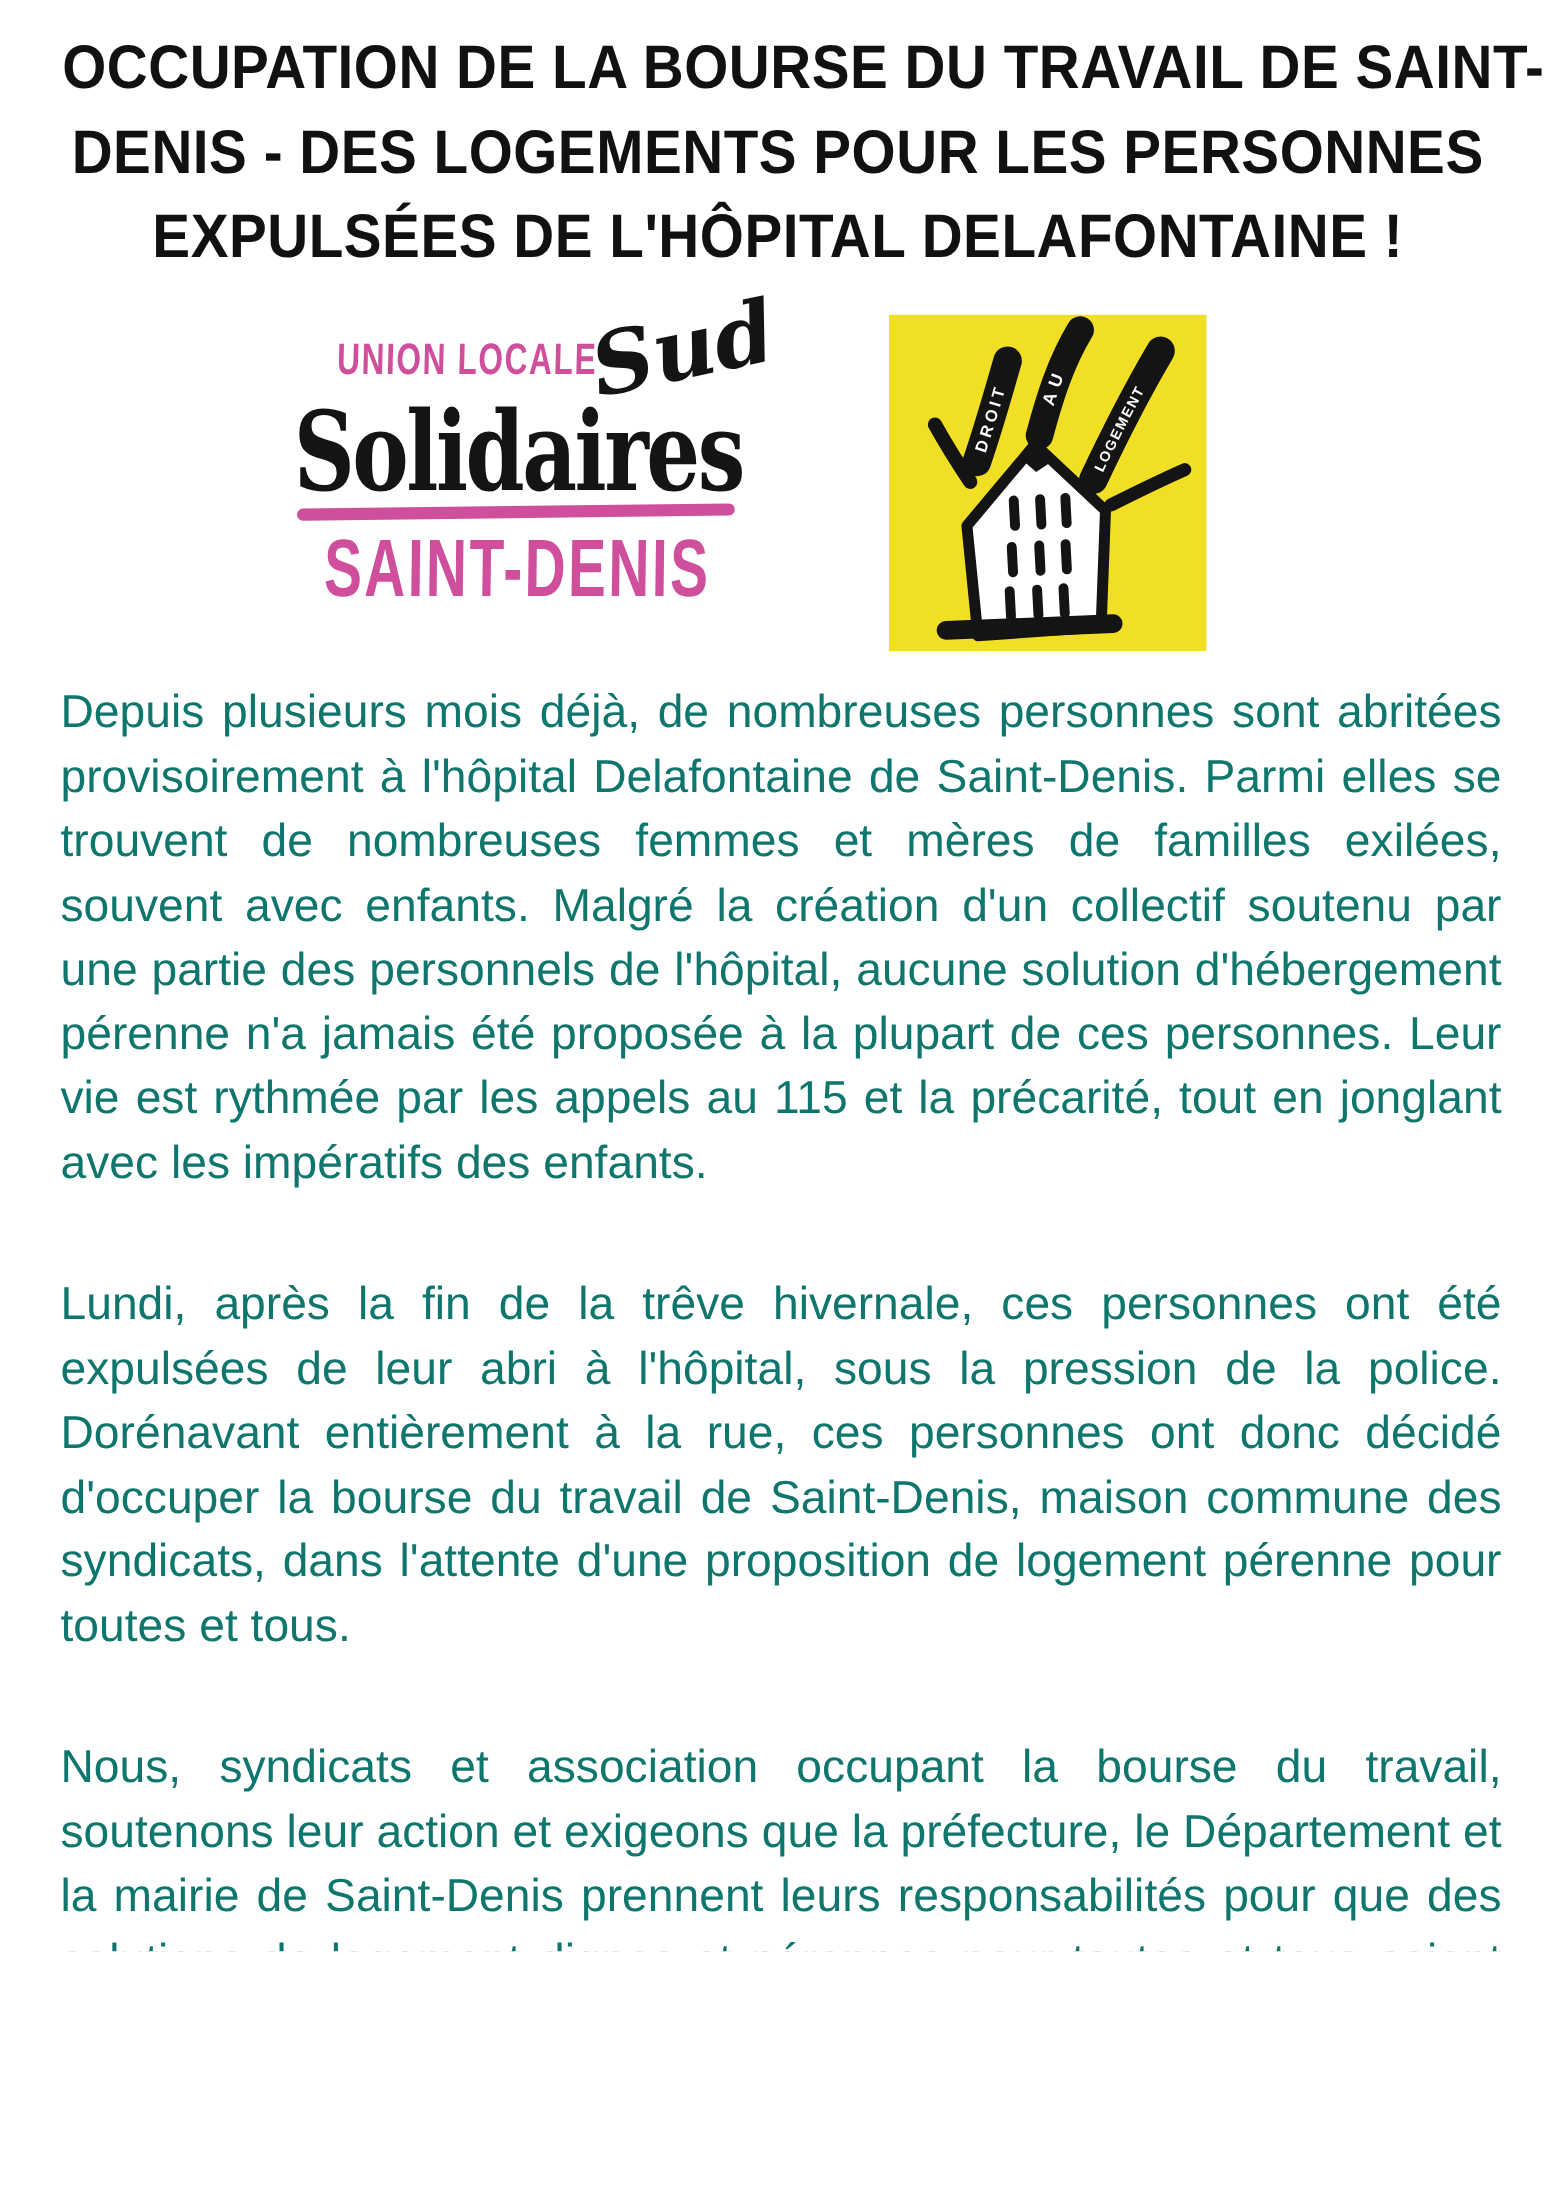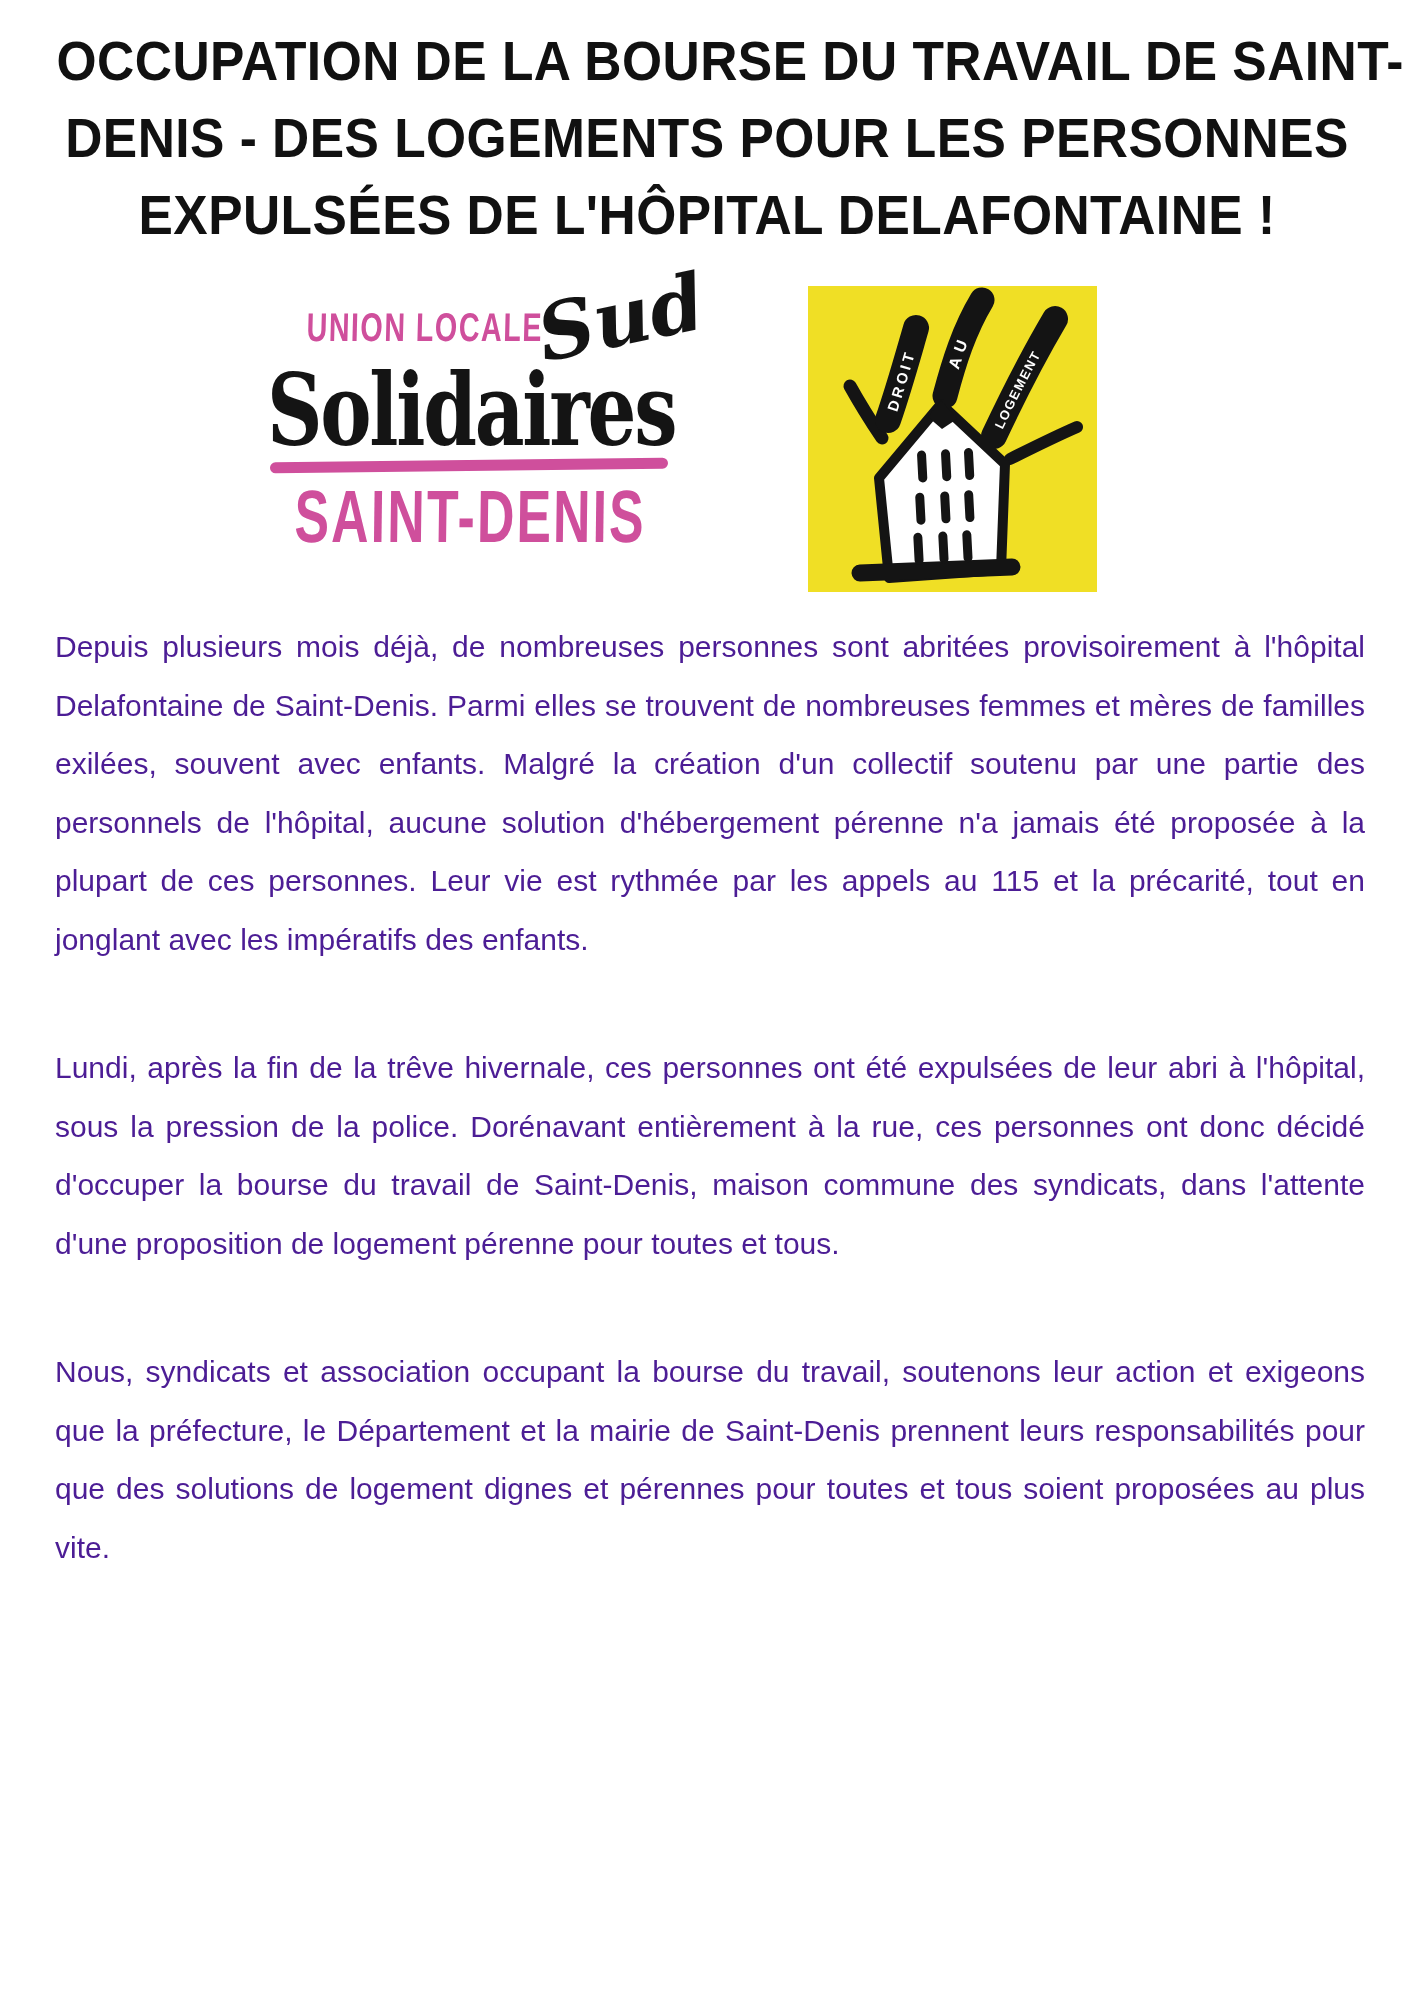--- a/index.html
+++ b/index.html
@@ -48,21 +48,21 @@
     letter-spacing:3px; white-space:nowrap;
     transform:scaleX(0.70) skewX(-1deg); transform-origin:0 0;
   }
   .dal-logo { position:absolute; left:808px; top:1px; }
   .dal-ray-label {
     font-family:"Liberation Sans", sans-serif; font-weight:700; fill:#ffffff;
   }
   
   .article {
     margin:26px 49px 0 55px;
-    color:#4c1d95; font-size:30px; line-height:58.5px;
+    color:#0f766e; font-size:42px; line-height:58.5px;
     text-align:justify;
   }
   .article p { margin:0 0 70px 0; }
   .article p.bold { font-weight:400; }
 </style>
 </head>
 <body>
 
 <div class="page">
 

